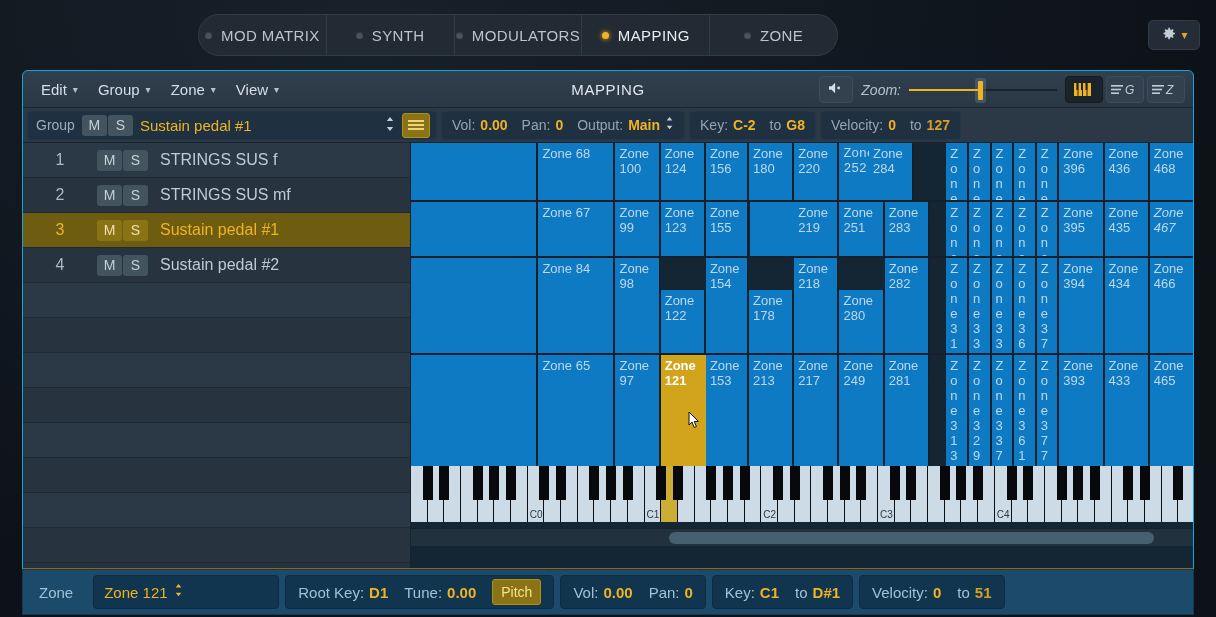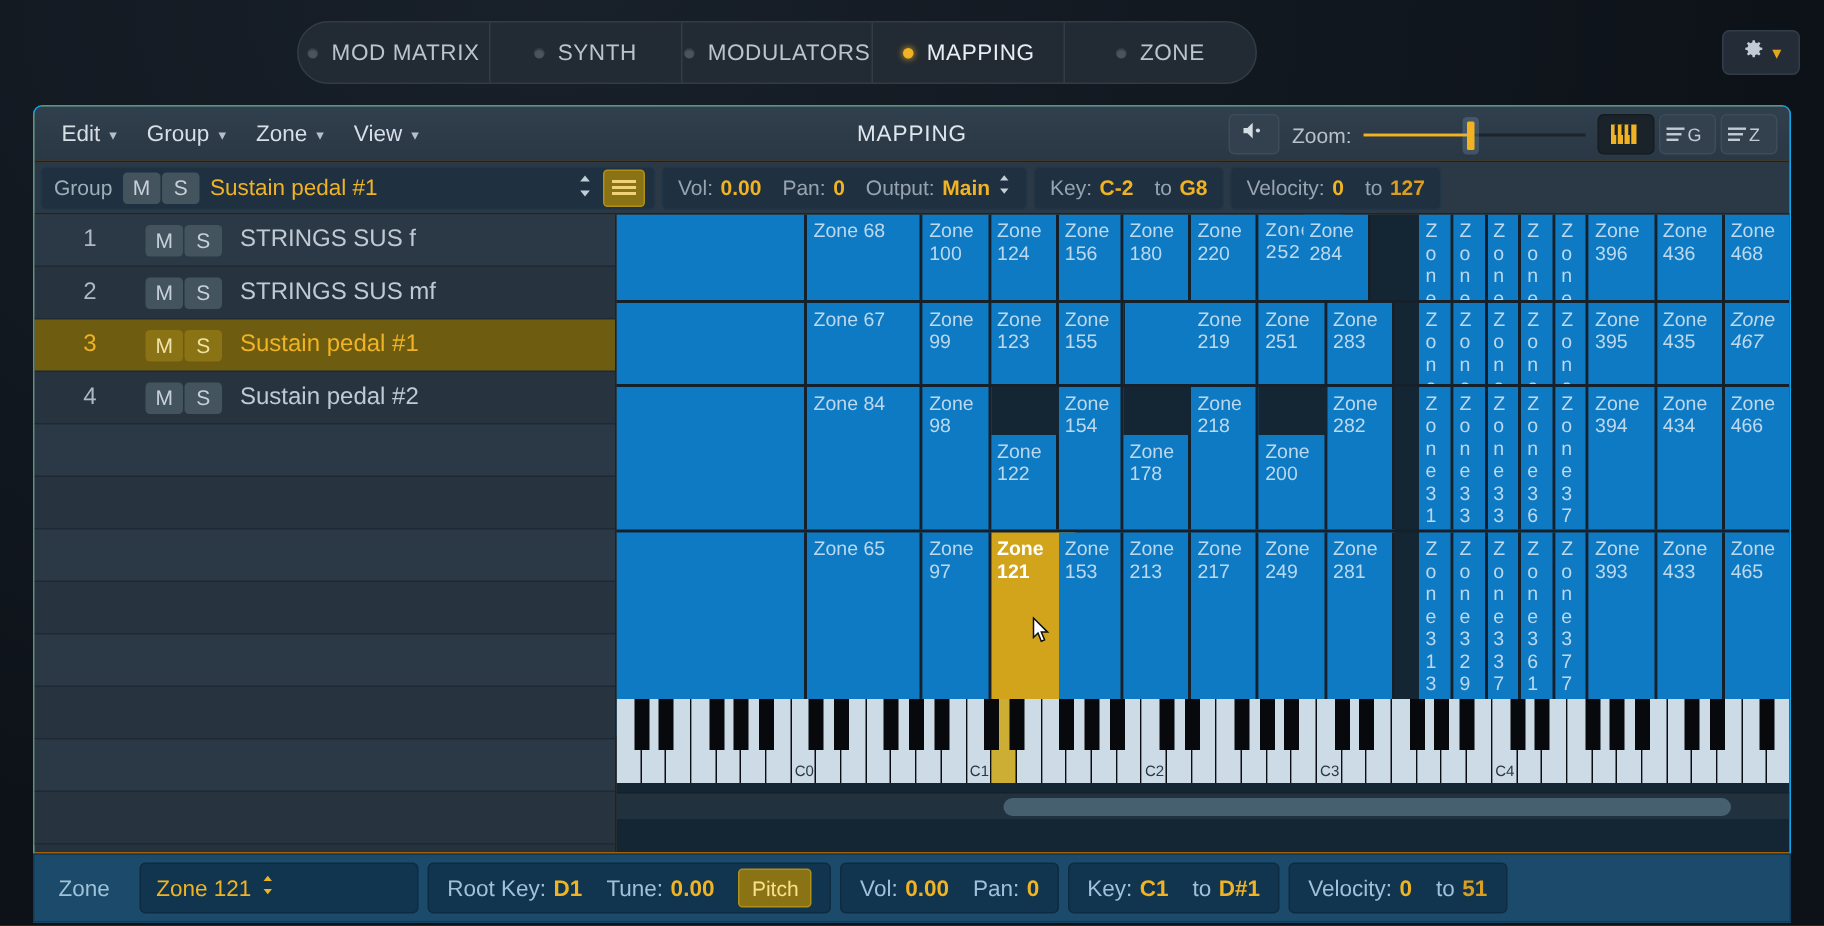--- a/index.html
+++ b/index.html
@@ -70,21 +70,21 @@
     border-radius: 4px;
   }
   .menuitem .cv { color: #b4bfca; font-size: 10px; }
   .striptitle {
     position: absolute; left: 0; right: 0; top: 0; height: 37px;
     display: flex; align-items: center; justify-content: center;
     color: #dfe6ed; font-size: 15px; letter-spacing: 0.6px;
   }
   .striptools {
     position: absolute; right: 8px; top: 4px; height: 29px;
-    display: flex; align-items: center; gap: 8px;
+    display: flex; align-items: center; gap: 8px; font-style: italic;
   }
   .spkbtn {
     width: 34px; height: 27px; border-radius: 4px;
     background: #33414f; border: 1px solid #3d4c5a;
     display: flex; align-items: center; justify-content: center;
   }
   .zoomlabel { color: #b6c1cc; font-size: 14px; }
   .zoomslider { position: relative; width: 148px; height: 27px; }
   .zoomtrack {
     position: absolute; left: 0; top: 13px; width: 148px; height: 2px;
@@ -521,21 +521,21 @@
             <div class="zcell" style="left: 738.789px; width: 45.211px; font-style: italic;">Zone 467</div>
           </div>
           <div class="zband" style="top: 115px; height: 97px;">
             <div class="zcell" style="left: 0px; width: 127.413px;"></div>
             <div class="zcell" style="left: 127.413px; width: 77.0642px;">Zone 84</div>
             <div class="zcell" style="left: 204.477px; width: 45.211px;">Zone 98</div>
             <div class="zcell" style="left: 249.688px; width: 45.211px; top: 32px;">Zone 122</div>
             <div class="zcell" style="left: 294.899px; width: 43.156px;">Zone 154</div>
             <div class="zcell" style="left: 338.055px; width: 45.211px; top: 32px;">Zone 178</div>
             <div class="zcell" style="left: 383.266px; width: 45.211px;">Zone 218</div>
-            <div class="zcell" style="left: 428.477px; width: 45.211px; top: 32px;">Zone 200</div>
+            <div class="zcell" style="left: 428.477px; width: 45.211px; top: 32px;">Zone 280</div>
             <div class="zcell" style="left: 473.688px; width: 45.211px;">Zone 282</div>
             <div class="zcell" style="left: 535.339px; width: 22.6055px;">Zone 314</div>
             <div class="zcell" style="left: 557.945px; width: 22.6055px;">Zone 330</div>
             <div class="zcell" style="left: 580.55px; width: 22.6055px;">Zone 338</div>
             <div class="zcell" style="left: 603.156px; width: 22.6055px;">Zone 362</div>
             <div class="zcell" style="left: 625.761px; width: 22.6055px;">Zone 378</div>
             <div class="zcell" style="left: 648.367px; width: 45.211px;">Zone 394</div>
             <div class="zcell" style="left: 693.578px; width: 45.211px;">Zone 434</div>
             <div class="zcell" style="left: 738.789px; width: 45.211px;">Zone 466</div>
           </div>

